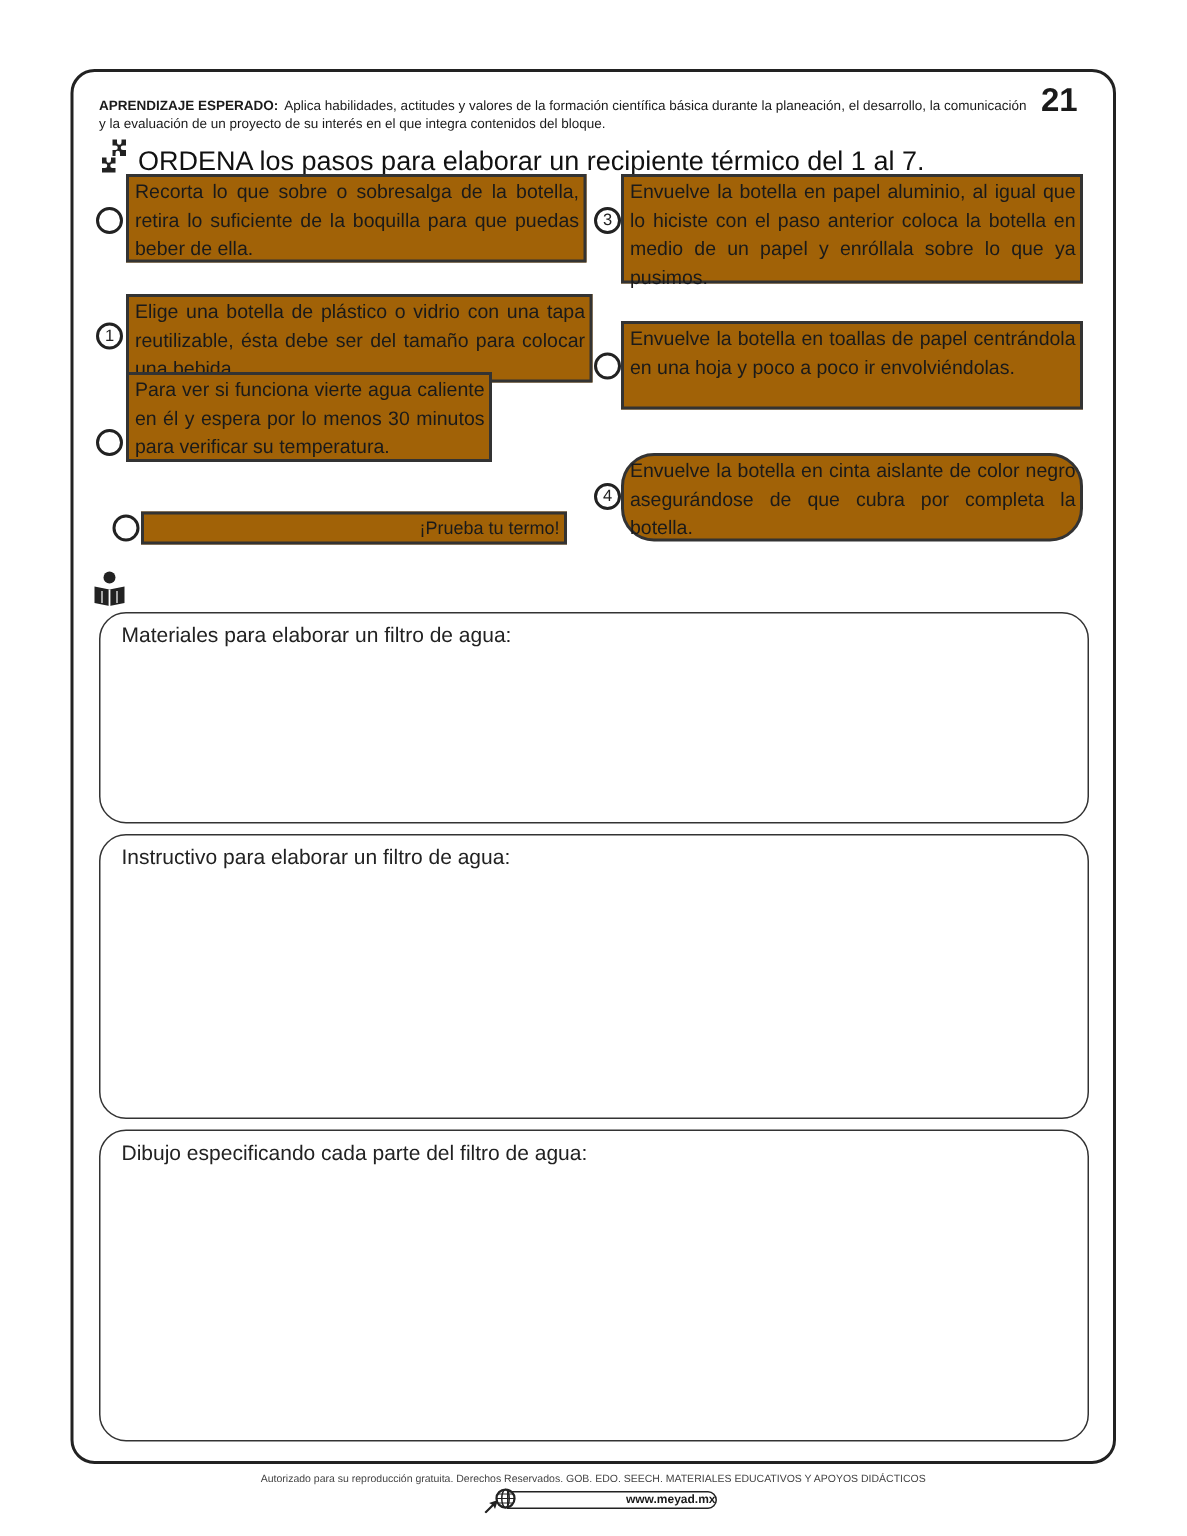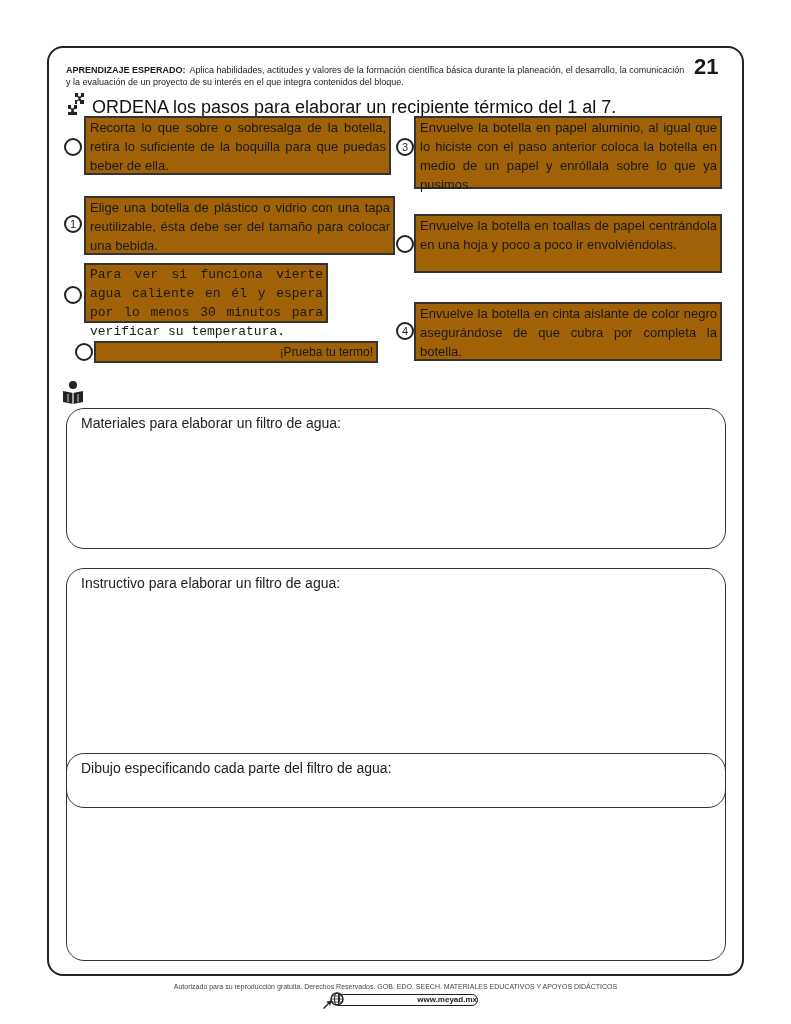--- a/index.html
+++ b/index.html
@@ -77,60 +77,60 @@
 <div class="step-box" style="left:84px; top:116px; width:307px; height:59px;">
   <span>Recorta lo que sobre o sobresalga de la botella, retira lo suficiente de la boquilla para que puedas beber de ella.</span>
 </div>
 <div class="step-circle" style="left:64px; top:138px;"></div>
 
 <div class="step-box" style="left:84px; top:196px; width:311px; height:59px;">
   <span>Elige una botella de plástico o vidrio con una tapa reutilizable, ésta debe ser del tamaño para colocar una bebida.</span>
 </div>
 <div class="step-circle" style="left:64px; top:215px;">1</div>
 
-<div class="step-box" style="left:84px; top:263px; width:244px; height:60px;font-family:Liberation Mono, monospace;">
+<div class="step-box" style="left:84px; top:248px; width:244px; height:60px;">
   <span>Para ver si funciona vierte agua caliente en él y espera por lo menos 30 minutos para verificar su temperatura.</span>
 </div>
 <div class="step-circle" style="left:64px; top:286px;"></div>
 
 <div class="step-box" style="left:94px; top:341px; width:284px; height:22px; text-align:right; font-size:12px; line-height:18px;">
   <span>¡Prueba tu termo!</span>
 </div>
 <div class="step-circle" style="left:75px; top:343px;"></div>
 
 <div class="step-box" style="left:414px; top:116px; width:308px; height:73px;">
   <span>Envuelve la botella en papel aluminio, al igual que lo hiciste con el paso anterior coloca la botella en medio de un papel y enróllala sobre lo que ya pusimos.</span>
 </div>
 <div class="step-circle" style="left:396px; top:138px;">3</div>
 
 <div class="step-box" style="left:414px; top:214px; width:308px; height:59px;">
   <span>Envuelve la botella en toallas de papel centrándola en una hoja y poco a poco ir envolviéndolas.</span>
 </div>
 <div class="step-circle" style="left:396px; top:235px;"></div>
 
-<div class="step-box" style="left:414px; top:302px; width:308px; height:59px;">
+<div class="step-box" style="left:414px; top:302px; width:308px; height:59px;border-radius:22px;">
   <span>Envuelve la botella en cinta aislante de color negro asegurándose de que cubra por completa la botella.</span>
 </div>
 <div class="step-circle" style="left:396px; top:322px;">4</div>
 
 <div class="heading heading-2">
   <span class="icon">
     <svg width="22" height="24" viewBox="0 0 22 24">
       <circle cx="11" cy="5" r="4" fill="#222"></circle>
       <path d="M1 11 L11 13 L21 11 L21 22 L11 24 L1 22 Z" fill="#222"></path>
       <path d="M11 13 L11 24" stroke="#fff" stroke-width="1.2"></path>
       <path d="M6 14 L6 22 M16 14 L16 22" stroke="#fff" stroke-width="0.8"></path>
     </svg>
   </span>
 </div>
 
 <div class="answer-box" style="top:408px; height:141px;">
   <span class="label">Materiales para elaborar un filtro de agua:</span>
 </div>
-<div class="answer-box" style="top:556px; height:240px;margin-top:12px;">
+<div class="answer-box" style="top:556px; height:190px;">
   <span class="label">Instructivo para elaborar un filtro de agua:</span>
 </div>
 <div class="answer-box" style="top:753px; height:208px;">
   <span class="label">Dibujo especificando cada parte del filtro de agua:</span>
 </div>
 
 <div class="footer-text">Autorizado para su reproducción gratuita. Derechos Reservados. GOB. EDO. SEECH. MATERIALES EDUCATIVOS Y APOYOS DIDÁCTICOS</div>
 <span class="footer-globe">
   <svg width="24" height="18" viewBox="0 0 24 18">
     <path d="M1 17 L6 12 L4 11 L10 9 L8 15 L7 13 L2 18 Z" fill="#222"></path>

